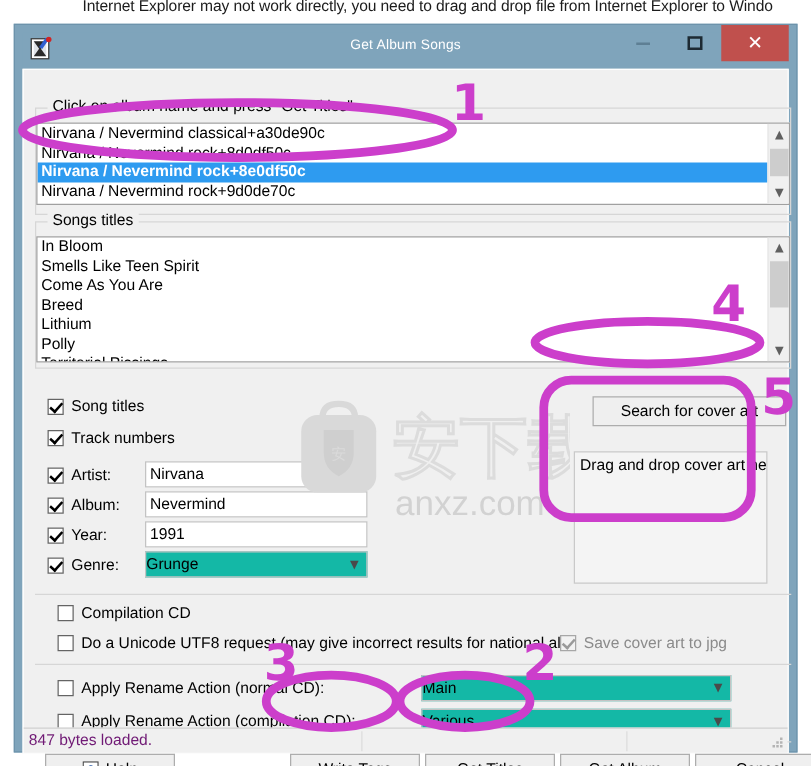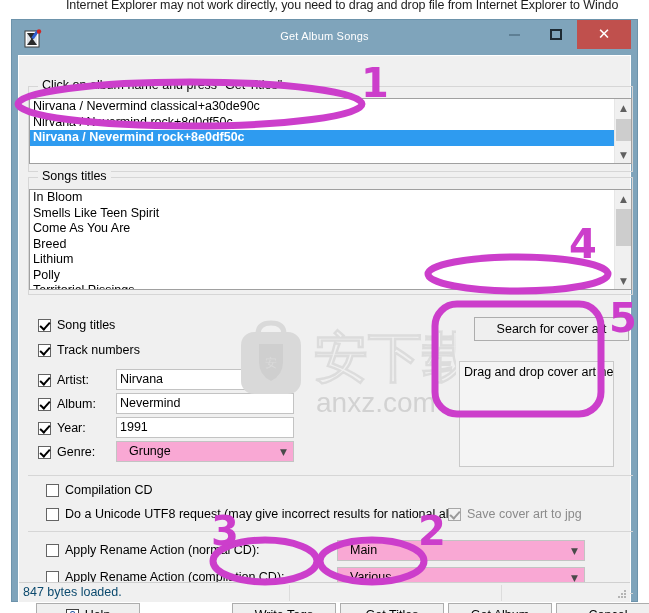--- a/index.html
+++ b/index.html
@@ -173,27 +173,27 @@
     padding: 1px 3px;
     line-height: 17px;
     height: 21px;
     white-space: nowrap;
     overflow: hidden;
   }
 
   
   .combo {
     position: absolute;
-    background: #f9a8d4;
+    background: #14b8a6;
     border: 1px solid #c3c3c3;
     font-size: 12.5px;
     color: #000;
     height: 21px;
     line-height: 19px;
-    padding-left: 12px;
+    padding-left: 0;
     white-space: nowrap;
   }
   .combo .arr {
     position: absolute; right: 6px; top: 0;
     font-size: 9px; color: #4a4a4a;
     line-height: 20px;
     font-family: "DejaVu Sans", sans-serif;
   }
 
   
@@ -228,21 +228,21 @@
   }
 
   
   #statusbar {
     position: absolute;
     left: 0; right: 0; bottom: 0;
     height: 20px;
     background: #f0f0f0;
     border-top: 1px solid #d0d0d0;
     font-size: 12.5px;
-    color: #0c4a6e;
+    color: #701a75;
   }
   #status-text { position: absolute; left: 4px; top: 2px; }
   .sb-div { position: absolute; top: 2px; width: 1px; height: 16px; background: #dcdcdc; }
   #sb-grip { position: absolute; right: 2px; bottom: 2px; width: 12px; height: 12px; }
 
   
   #annots { position: absolute; left: 0; top: 0; width: 649px; height: 613px; pointer-events: none; z-index: 9; }
   .anum {
     position: absolute;
     color: #cc3ecb;
@@ -293,20 +293,21 @@
 
     <div class="groupbox" style="left:9px; top:30px; width:605px; height:86px;">
       <div class="gb-label">Click on album name and press "Get Titles"</div>
     </div>
 
     <div class="listbox" style="left:10px; top:42px; width:603px; height:66px;">
       <div class="lb-items">
         <div class="lb-item">Nirvana / Nevermind  classical+a30de90c</div>
         <div class="lb-item">Nirvana / Nevermind  rock+8d0df50c</div>
         <div class="lb-item sel">Nirvana / Nevermind  rock+8e0df50c</div>
+        <div class="lb-item">Nirvana / Nevermind  rock+9d0de70c</div>
       </div>
       <div class="vsb">
         <div class="vsb-arrow up">▲</div>
         <div class="vsb-thumb" style="top:20px; height:22px;"></div>
         <div class="vsb-arrow down">▼</div>
       </div>
     </div>
 
     <div class="groupbox" style="left:9px; top:121px; width:605px; height:118px;">
       <div class="gb-label">Songs titles</div>

